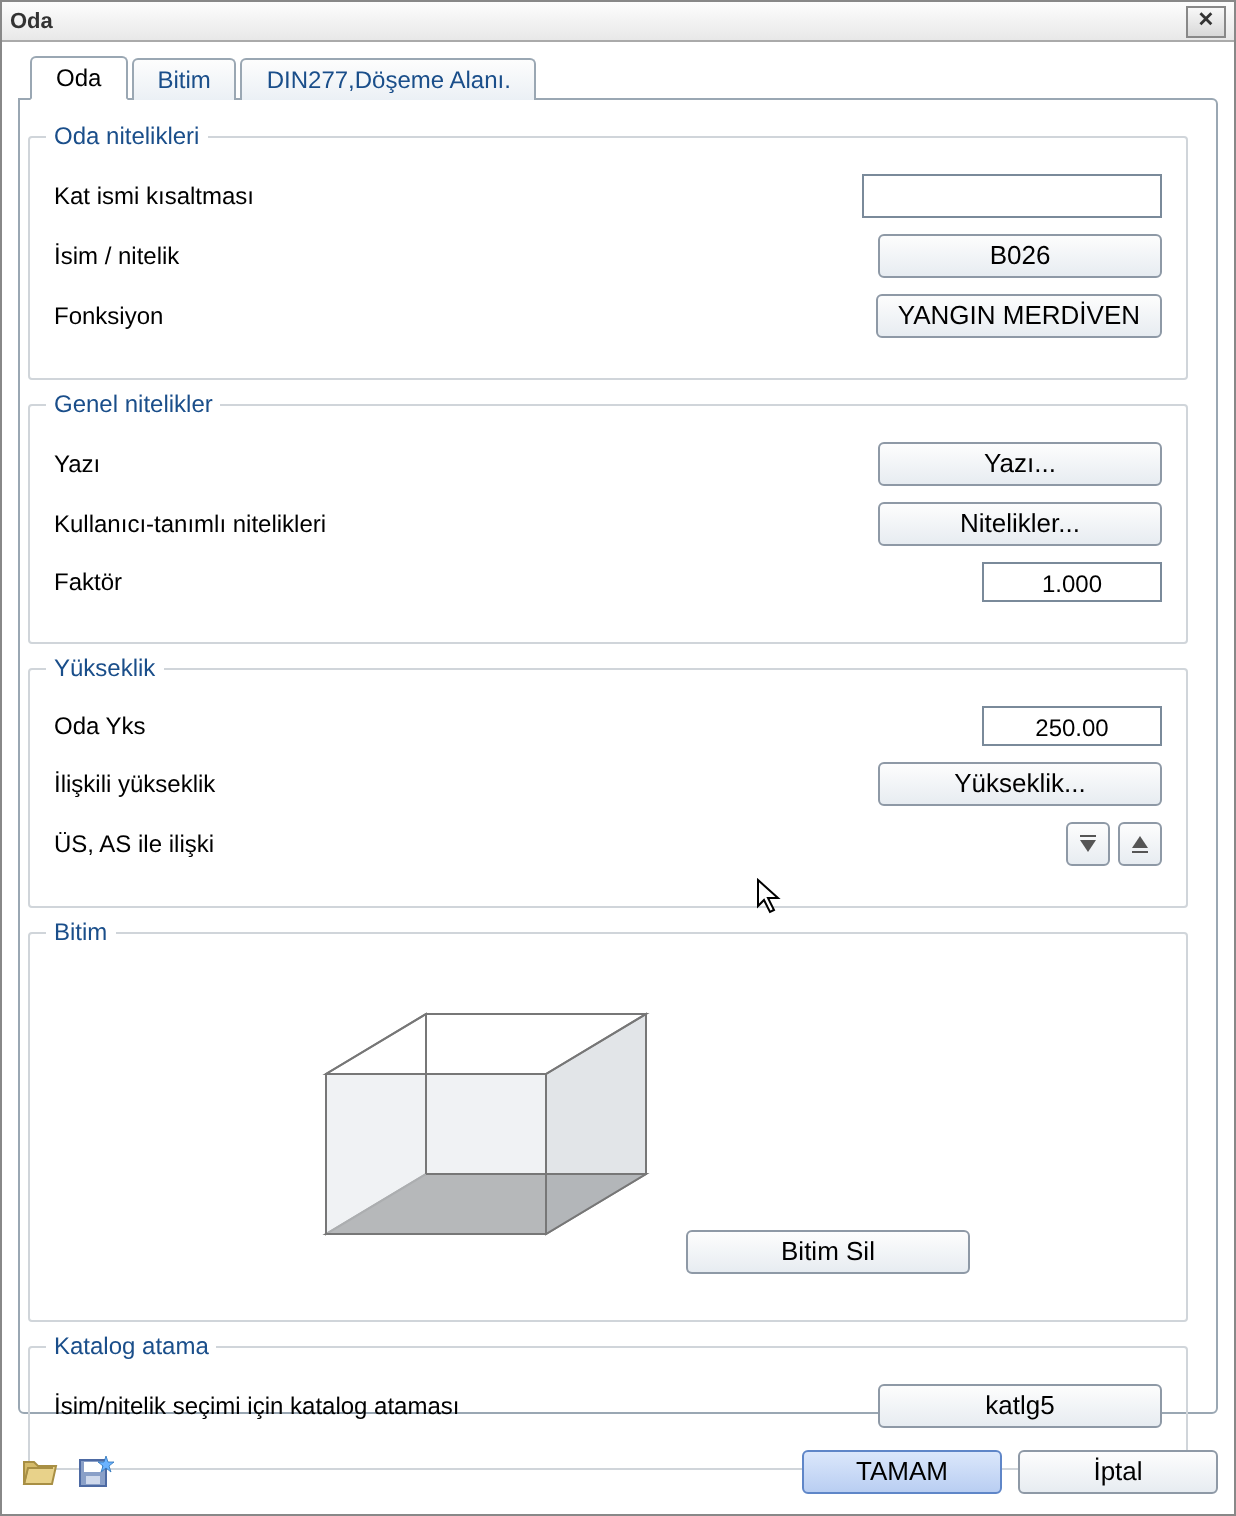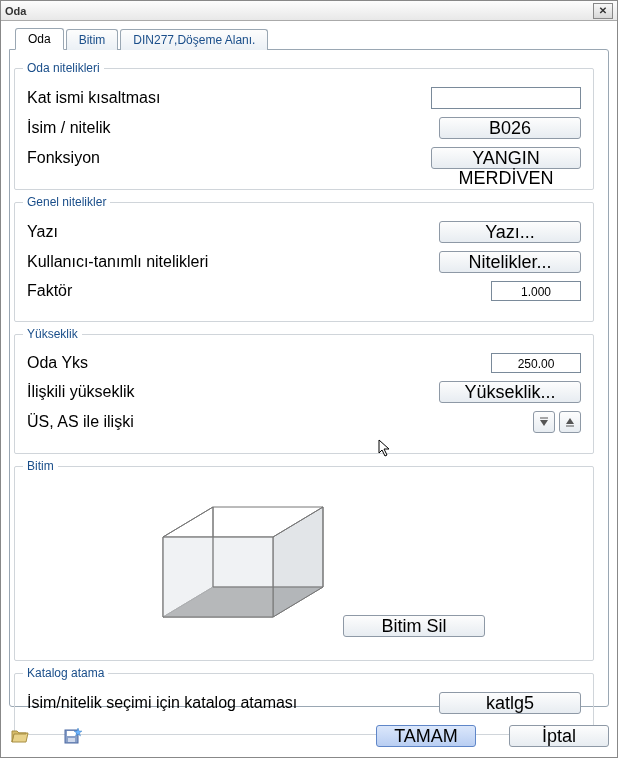--- a/index.html
+++ b/index.html
@@ -97,35 +97,35 @@
     color: #1a4e8a;
     font-size: 12px;
   }
   .row {
     display: flex;
     align-items: center;
     margin: 8px 0;
   }
   .row .label {
     flex: 1;
-    font-size: 16px;
+    font-size: 12px;
     color: #000;
   }
   .ctrl {
     width: 150px;
     display: flex;
     justify-content: flex-end;
   }
   .btn {
     height: 22px;
     padding: 0 10px;
     border: 1px solid #8e99a6;
     border-radius: 3px;
     background: linear-gradient(#fdfdfd,#e7ecf1);
-    font-size: 18px;
+    font-size: 13px;
     cursor: pointer;
     min-width: 142px;
     text-align: center;
     line-height: 20px;
     color: #000;
   }
   .btn.narrow { min-width: 100px; }
   .btn.icon {
     min-width: 22px;
     width: 22px;
@@ -158,21 +158,20 @@
     display: flex;
     align-items: flex-end;
     justify-content: center;
     padding: 10px 0 6px 0;
   }
   .bottombar {
     position: absolute;
     left: 8px; right: 8px; bottom: 10px;
     display: flex;
     align-items: center;
-    gap: 25px;
   }
   .bottombar .spacer { flex: 1; }
   .btn.primary {
     background: linear-gradient(#dbe7fb,#b9cef2);
     border-color: #5f86c8;
   }
   .iconbtn {
     width: 22px; height: 22px;
     display: inline-flex;
     align-items: center;

